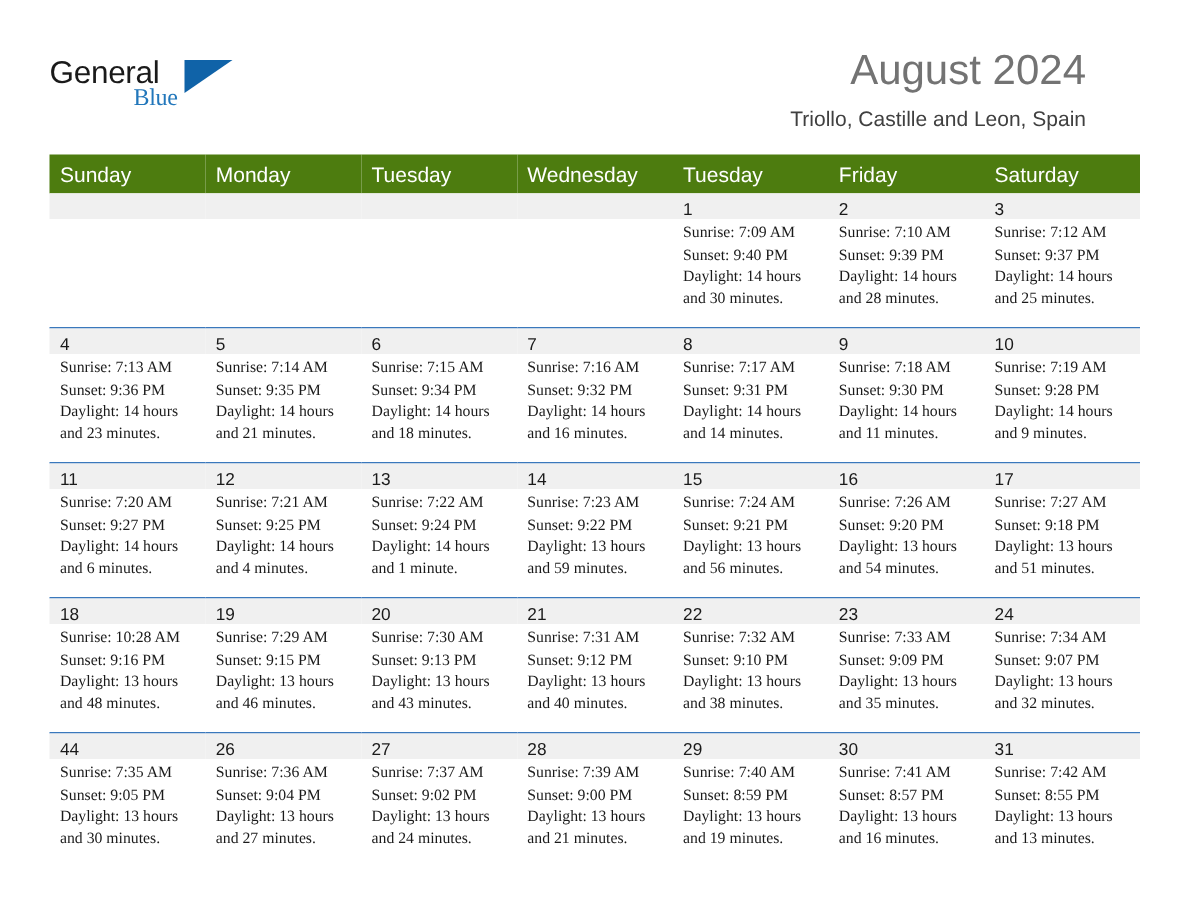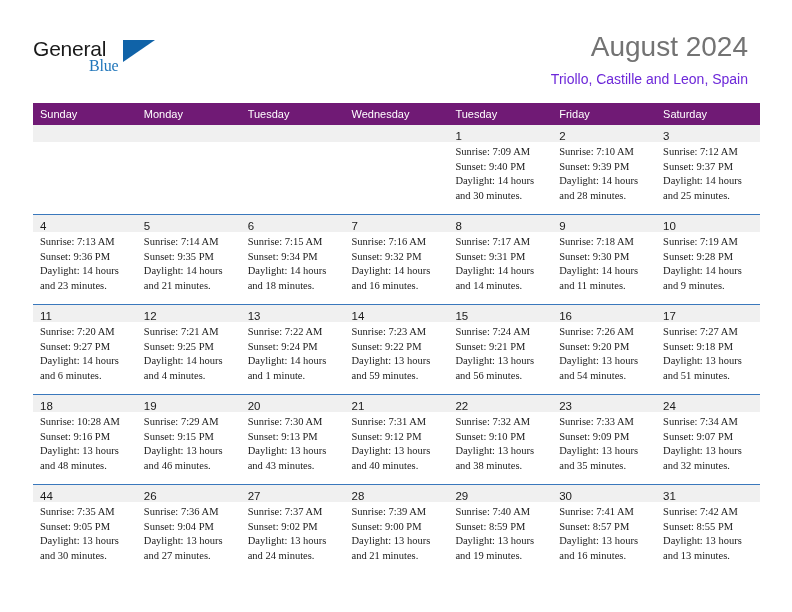--- a/index.html
+++ b/index.html
@@ -22,21 +22,20 @@
     box-sizing: border-box;
   }
 
   
   .header {
     position: absolute;
     left: 0;
     top: 0;
     width: 760px;
     height: 103px;
-    padding-left: 24px;
   }
   .logo {
     position: absolute;
     left: 33px;
     top: 37px;
     width: 180px;
     height: 50px;
   }
   .logo-general {
     position: absolute;
@@ -72,42 +71,42 @@
     text-align: right;
   }
   .cal-title {
     font-size: 28px;
     color: #737373;
     line-height: 34px;
     white-space: nowrap;
   }
   .cal-subtitle {
     font-size: 14px;
-    color: #6d28d9;
+    color: #404040;
     line-height: 20px;
     margin-top: 5px;
     white-space: nowrap;
     margin-left: 19px;
   }
 
   
   .calendar {
     position: absolute;
     left: 33px;
     top: 103px;
     width: 727px;
     border-collapse: collapse;
     table-layout: fixed;
   }
   .calendar col { width: 103.85px; }
 
   thead th {
-    background: #701a75;
+    background: #4d7c0f;
     color: #ffffff;
-    font-size: 11px;
+    font-size: 14px;
     font-weight: normal;
     text-align: left;
     padding: 5px 0 5px 7px;
     height: 12px;
     border: none;
     margin-top: 24px;
   }
 
   tbody td {
     vertical-align: top;

